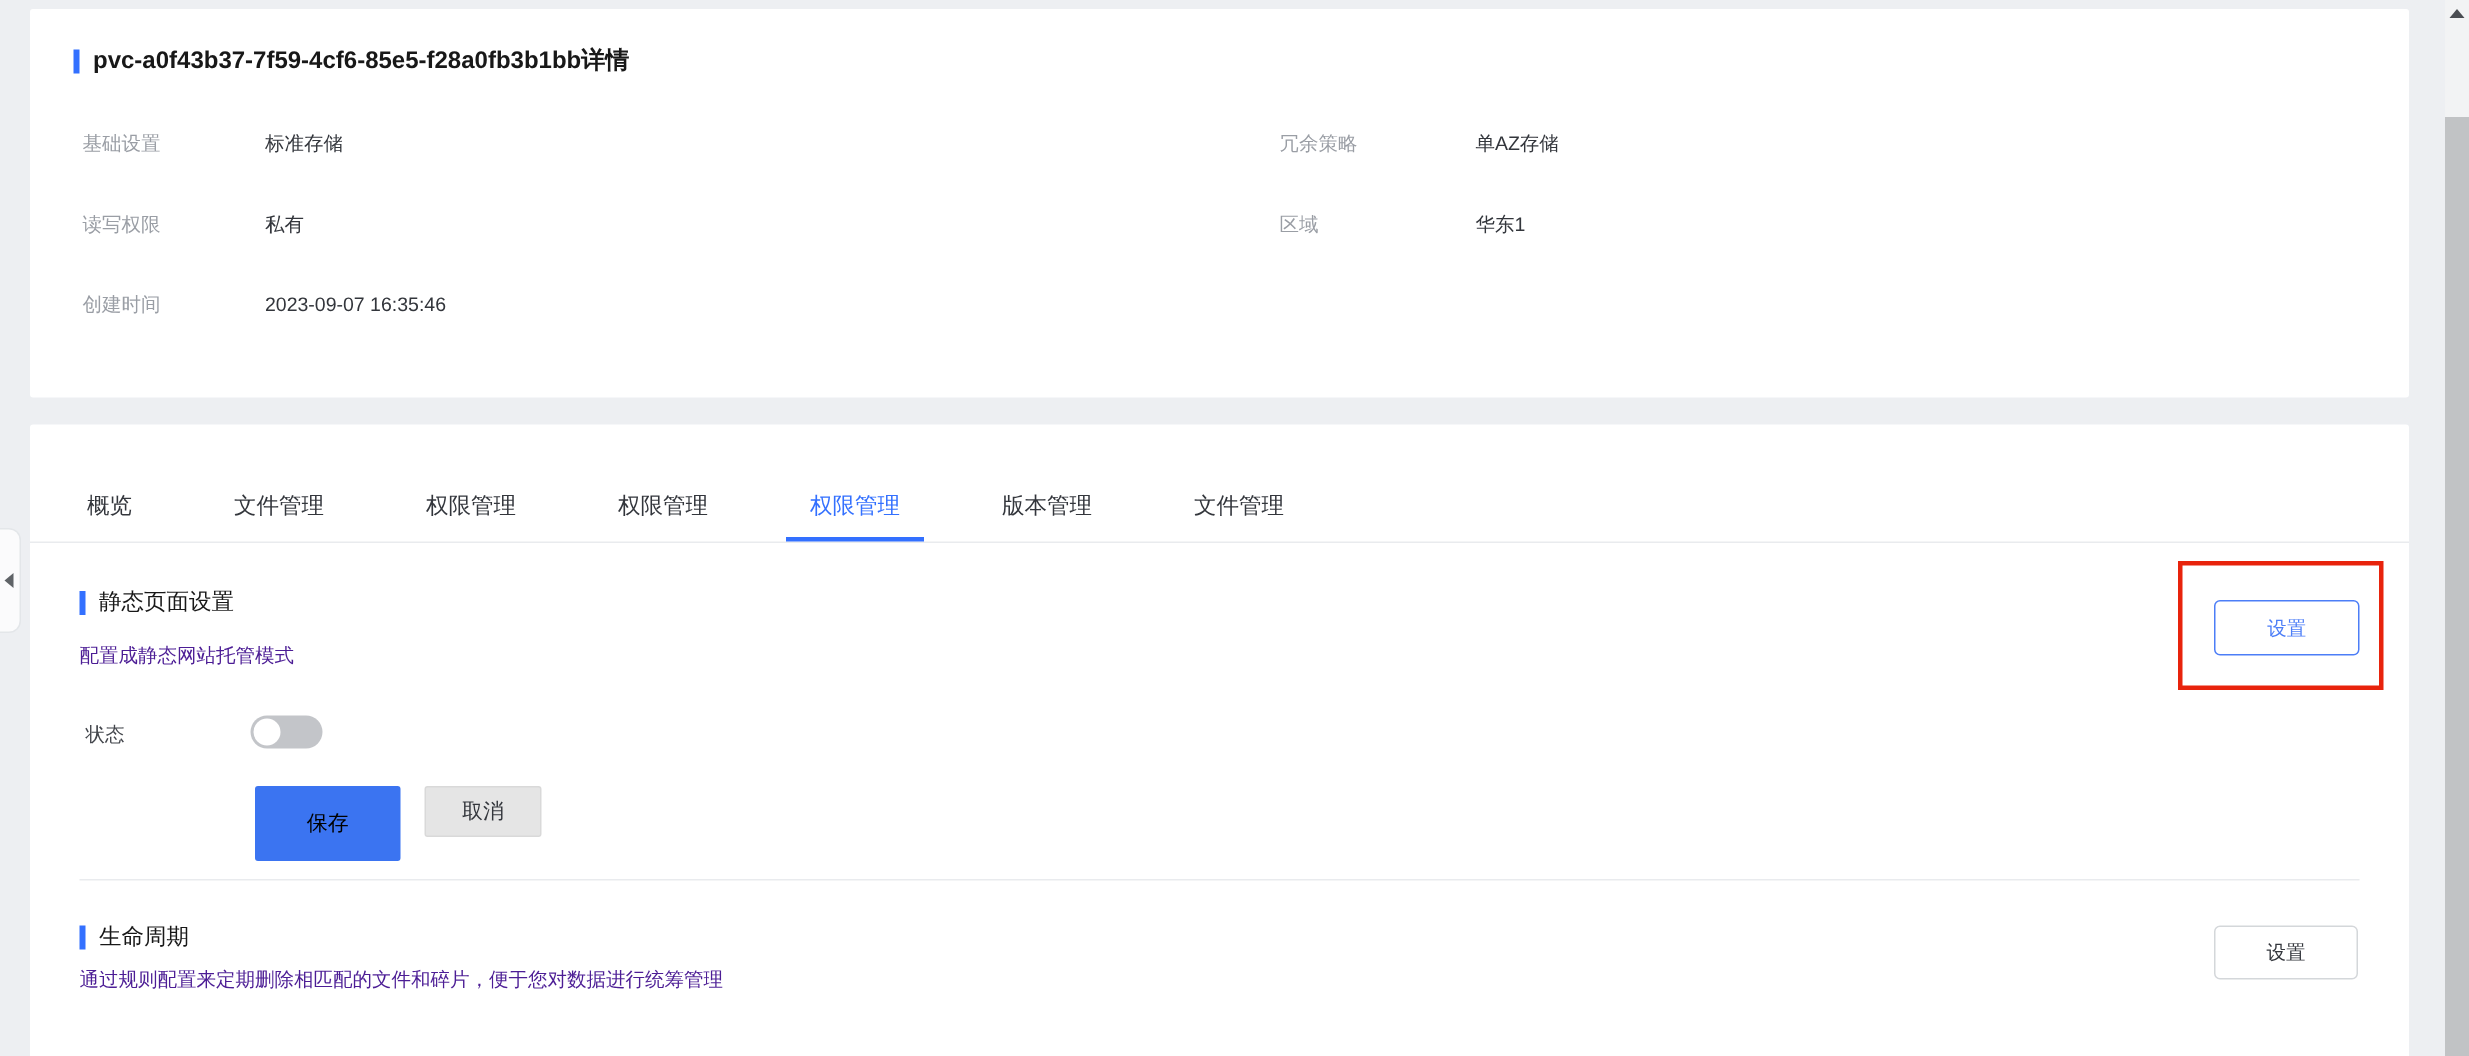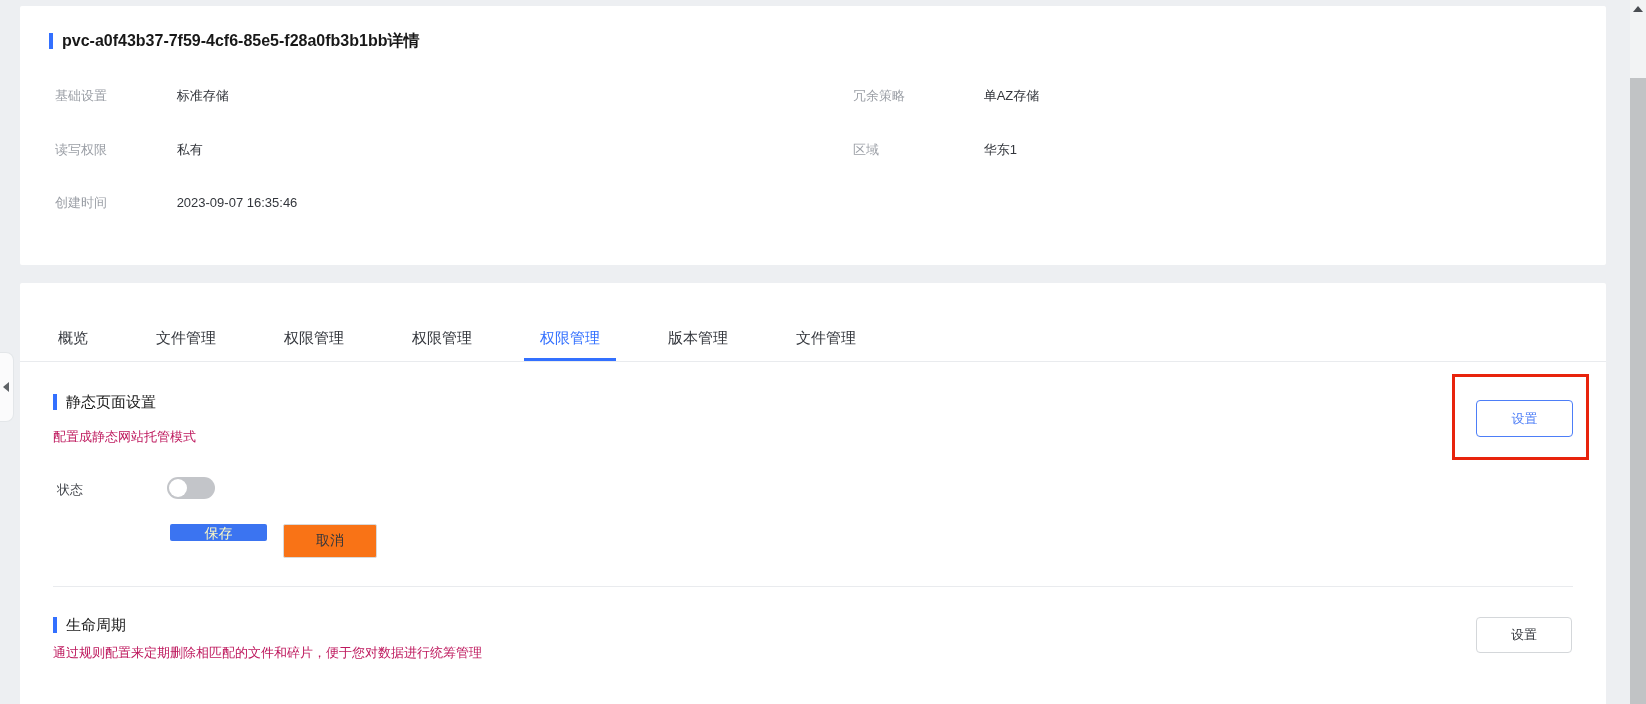--- a/index.html
+++ b/index.html
@@ -31,36 +31,36 @@
   
   .tabs-wrap { position: absolute; left: 0; top: 0; width: 100%; padding: 47px 0 0 22px;
     border-bottom: 1px solid #e9ebee; display: flex; gap: 36px; }
   .tab { padding: 0 16px 12px; font-size: 15px; line-height: 16px; color: #33363c;
     border-bottom: 3px solid transparent; cursor: pointer; white-space: nowrap; }
   .tab.active { color: #3370ff; border-bottom-color: #3370ff; }
 
   
   .sec-header { position: absolute; display: flex; align-items: center; }
   .sec-title { font-size: 15px; font-weight: normal; color: #181818; margin: 0; line-height: 17px; }
-  .sec-desc { position: absolute; font-size: 13px; color: #be185d; margin: 0; line-height: 15px; }
+  .sec-desc { position: absolute; font-size: 13px; color: #4c1d95; margin: 0; line-height: 15px; }
 
   .sec1-header { left: 33px; top: 110px; }
   .sec1-desc   { left: 33px; top: 146px; }
 
   .status-label { position: absolute; left: 37px; top: 198px; font-size: 13px; color: #43464c; }
   .toggle { position: absolute; left: 147px; top: 194px; width: 48px; height: 22px;
     border-radius: 11px; background: #c3c5c9; cursor: pointer; }
   .toggle-knob { position: absolute; left: 2px; top: 2px; width: 18px; height: 18px;
     border-radius: 50%; background: #ffffff; }
 
   button { font-family: Liberation Mono, monospace; cursor: pointer; }
-  .btn-save { position: absolute; left: 150px; top: 241px; width: 97px; height: 17px;
-    background: #3b74f1; border: none; border-radius: 2px; color: #fef9c3; font-size: 14px; }
-  .btn-cancel { position: absolute; left: 263px; top: 241px; width: 94px; height: 34px;
-    background: #f97316; border: 1px solid #d9d9d9; border-radius: 2px; color: #33363c; font-size: 14px; }
+  .btn-save { position: absolute; left: 150px; top: 241px; width: 97px; height: 50px;
+    background: #3b74f1; border: none; border-radius: 2px; color: #000000; font-size: 14px; }
+  .btn-cancel { position: absolute; left: 263px; top: 241px; width: 78px; height: 34px;
+    background: #e5e5e5; border: 1px solid #d9d9d9; border-radius: 2px; color: #33363c; font-size: 14px; }
 
   .red-box { position: absolute; left: 1432px; top: 91px; width: 137px; height: 86px;
     border: 3px solid #e8230c; }
   .btn-settings-top { position: absolute; left: 1456px; top: 117px; width: 97px; height: 37px;
     background: #ffffff; border: 1px solid #4d7ef7; border-radius: 4px; color: #4d7ef7; font-size: 13px; }
 
   .divider2 { position: absolute; left: 33px; top: 303px; width: 1520px; height: 1px; background: #e9ebee; }
 
   .sec2-header { left: 33px; top: 333px; }
   .sec2-desc   { left: 33px; top: 363px; font-family: Liberation Mono, monospace; }

